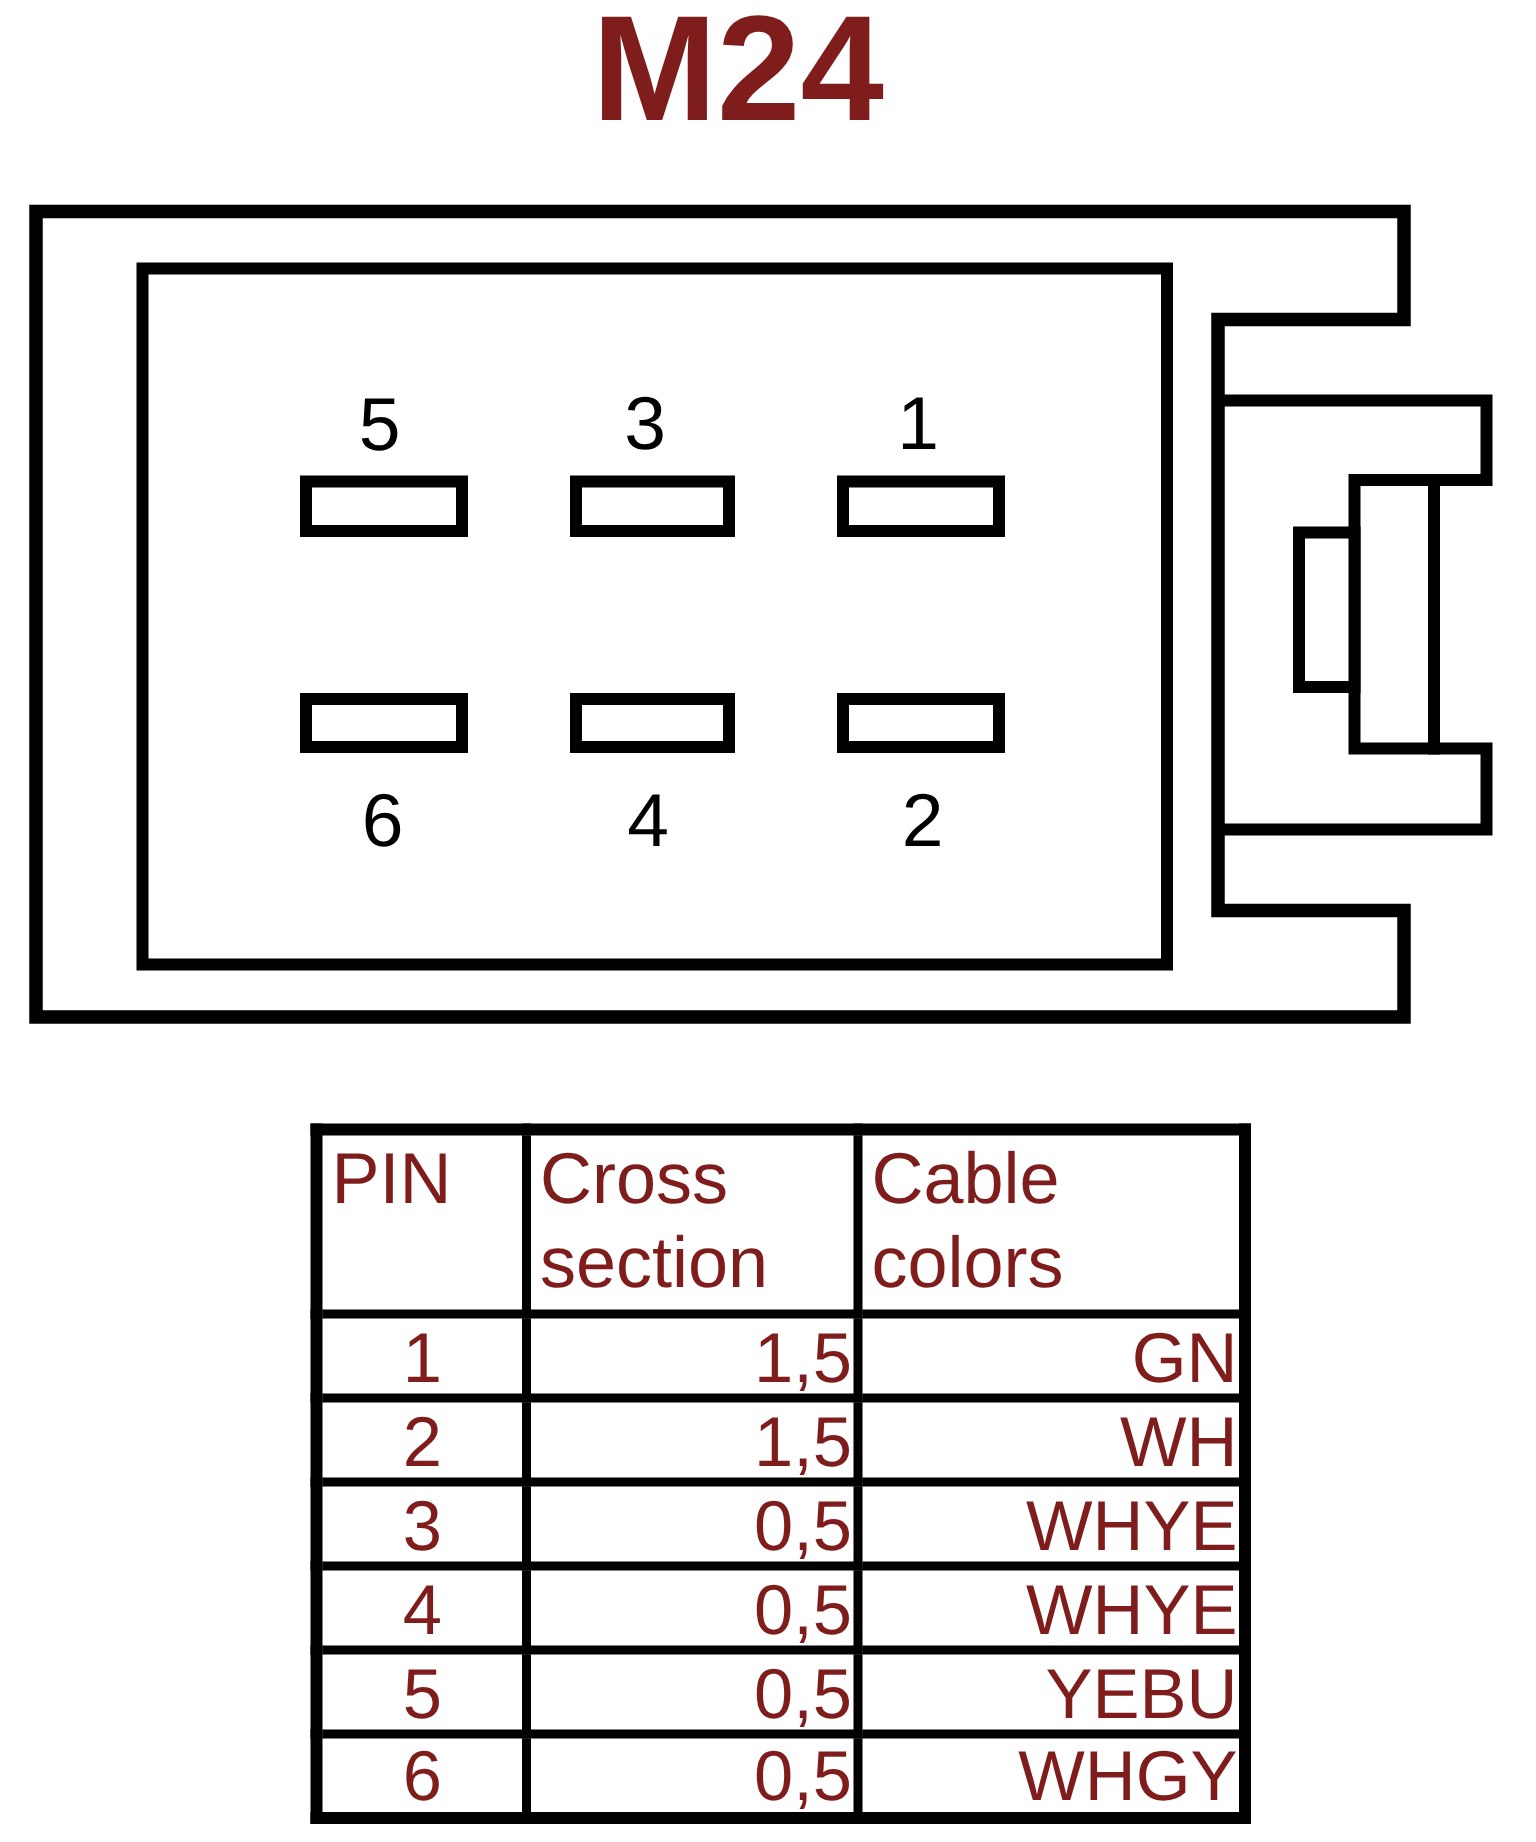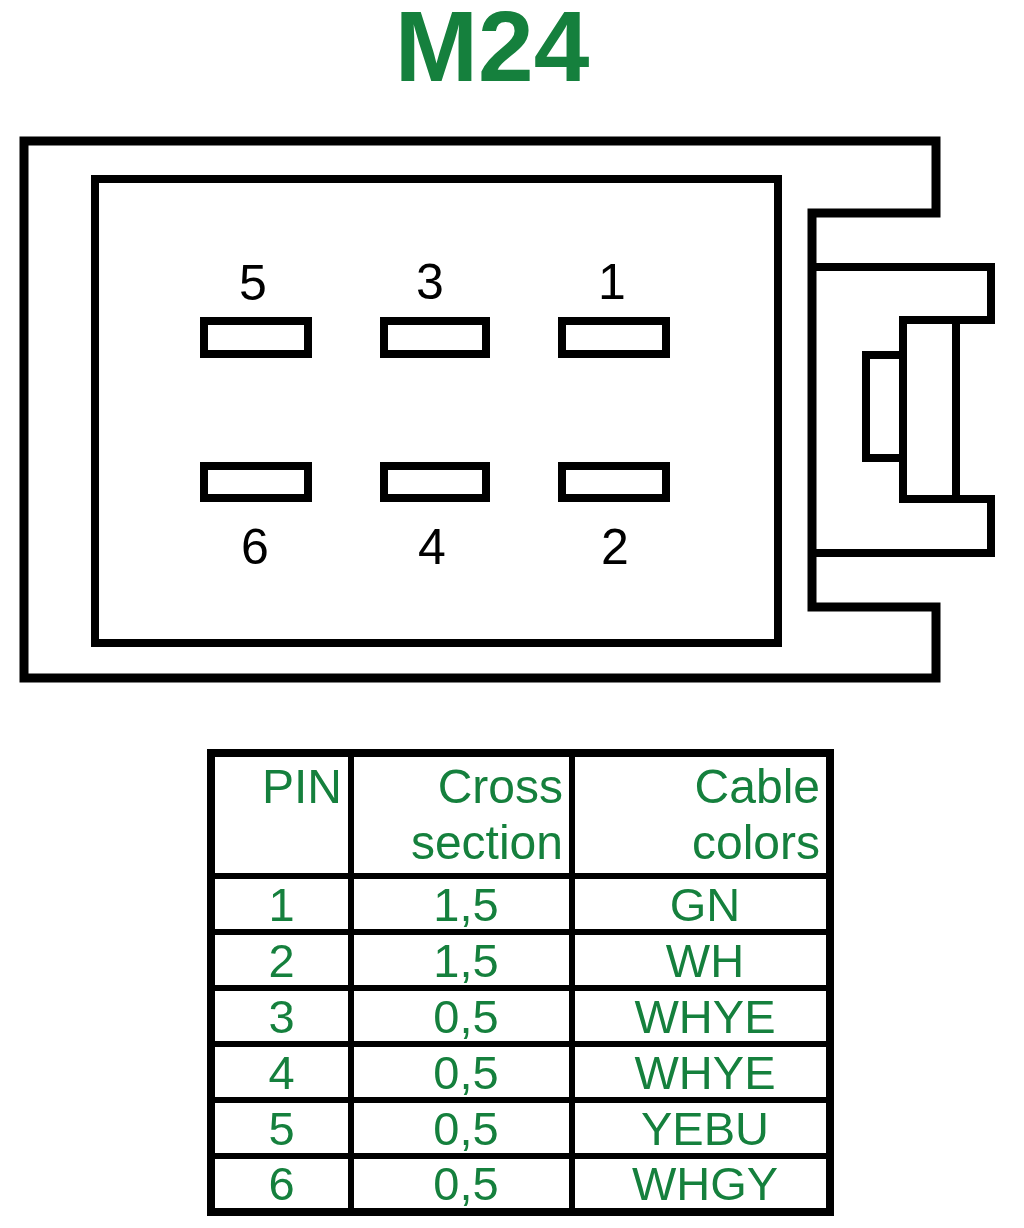--- a/index.html
+++ b/index.html
@@ -6,21 +6,21 @@
     margin: 0;
     padding: 0;
     background: #ffffff;
   }
   .page {
     position: relative;
     width: 1024px;
     height: 1228px;
     background: #ffffff;
     font-family: "Liberation Sans", sans-serif;
-    color: #15803d;
+    color: #7f1d1d;
     overflow: hidden;
   }
   .title {
     position: absolute;
     top: -4px;
     left: 0;
     width: 984px;
     text-align: center;
     font-size: 100px;
     font-weight: bold;
@@ -60,38 +60,38 @@
   }
   table.pinout thead tr {
     height: 123px;
   }
   table.pinout tbody tr {
     height: 56px;
   }
   table.pinout th {
     font-weight: normal;
     vertical-align: top;
-    text-align: right;
+    text-align: left;
     padding: 2px 6px 0 6px;
     line-height: 56px;
   }
   table.pinout th.col-pin {
     padding-top: 2px;
   }
   table.pinout td {
     font-size: 47px;
     line-height: 1;
     vertical-align: middle;
   }
   table.pinout td.c-pin {
     text-align: center;
   }
   table.pinout td.c-cross,
   table.pinout td.c-color {
-    text-align: center;
+    text-align: right;
     padding-left: 10px;
   }
   .col-pin   { width: 121px; }
   .col-cross { width: 203px; }
   .col-color { width: 239px; }
 </style>
 </head>
 <body>
 
 <div class="page">

